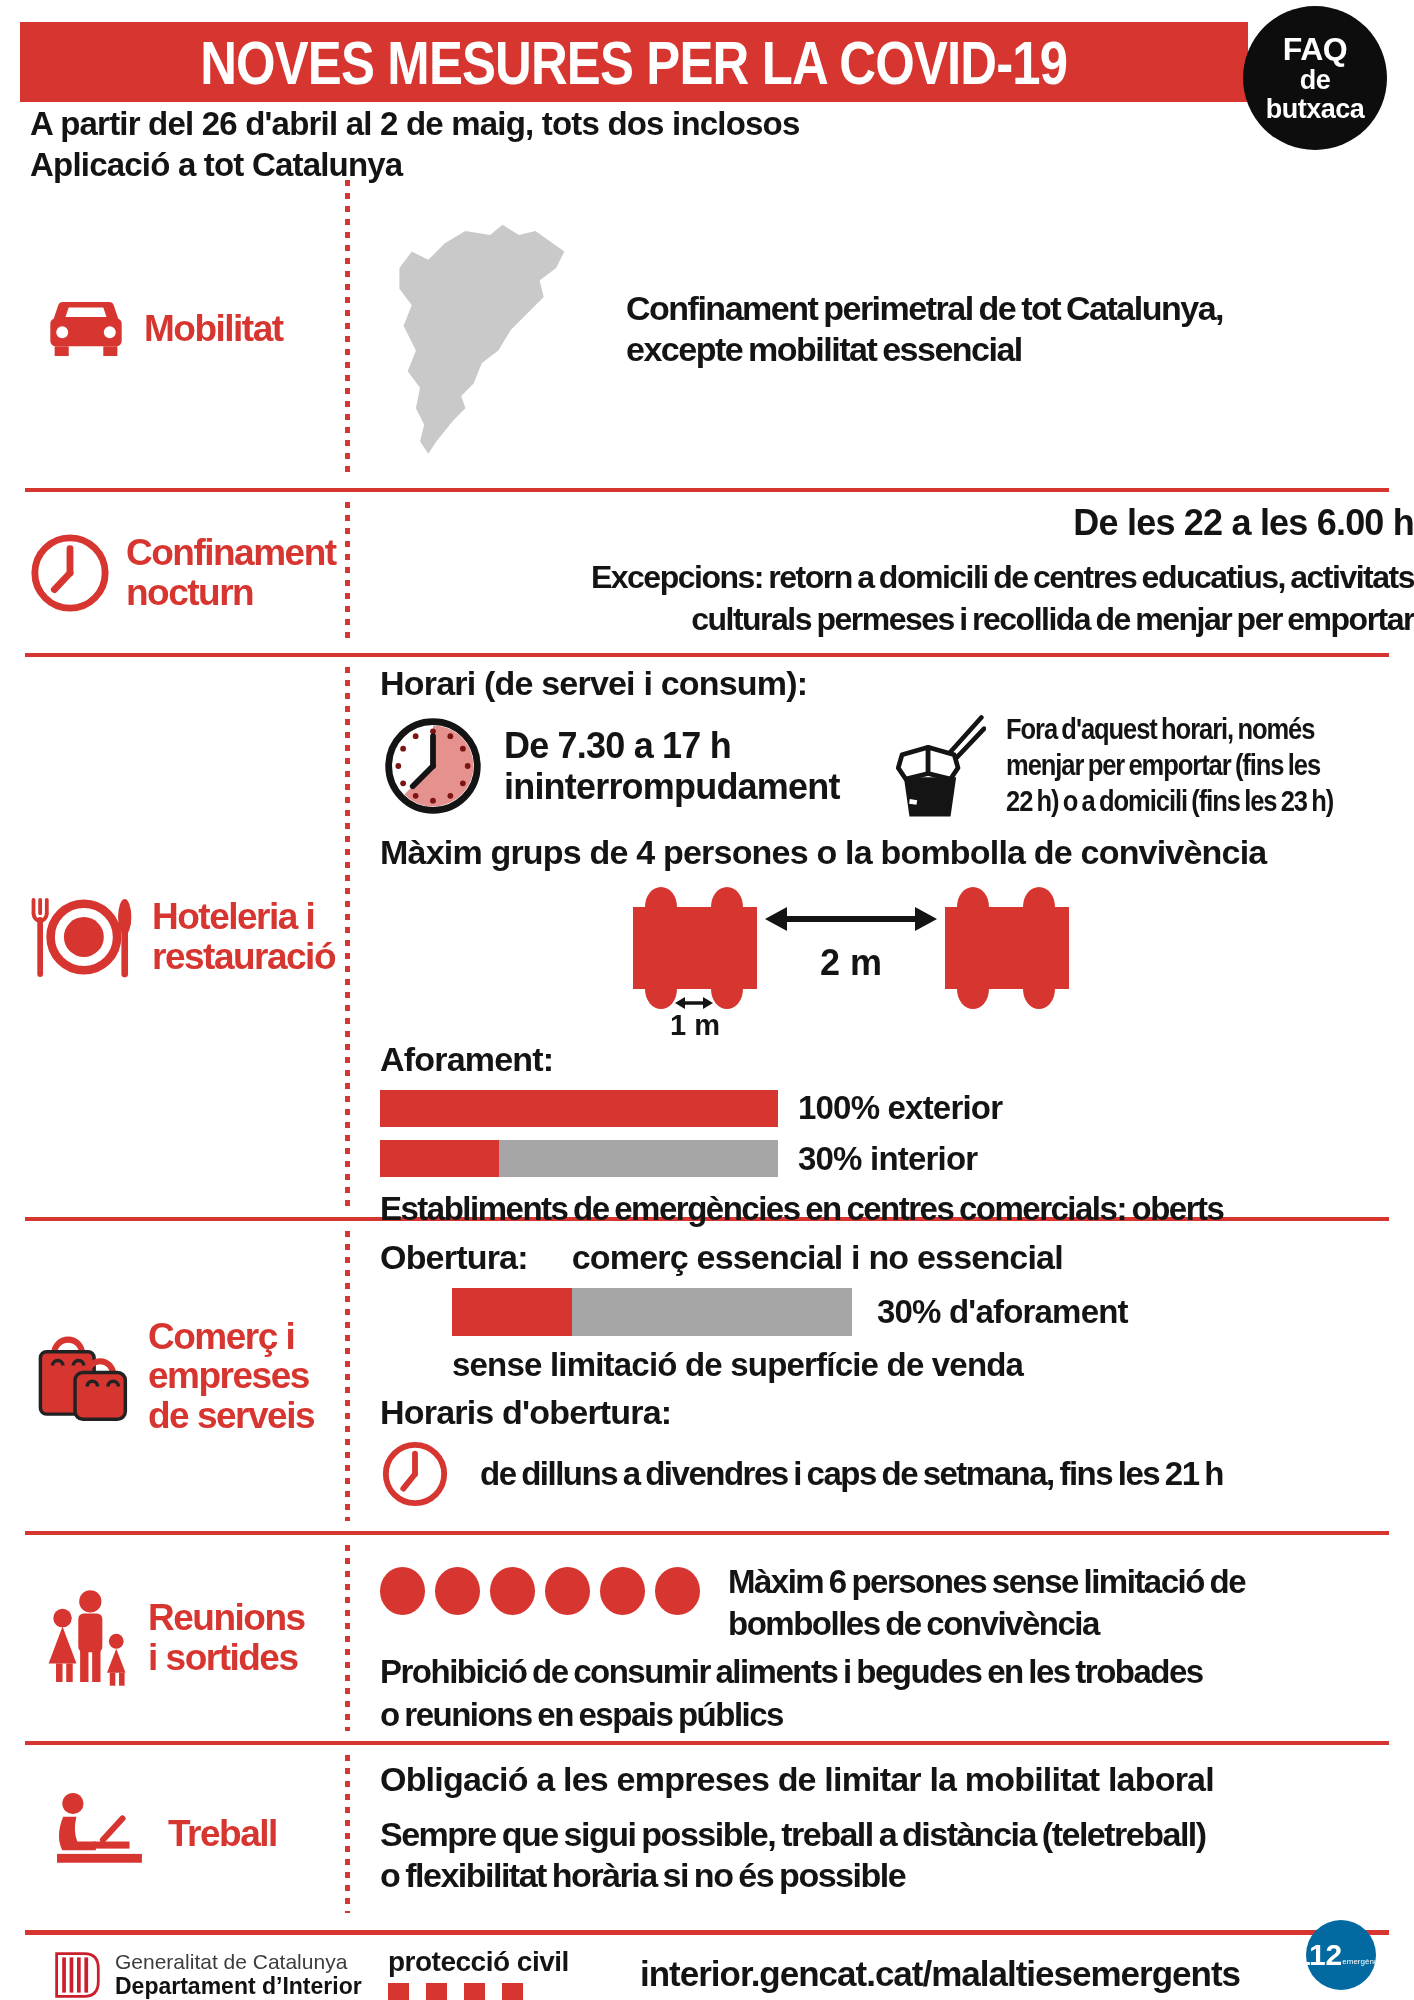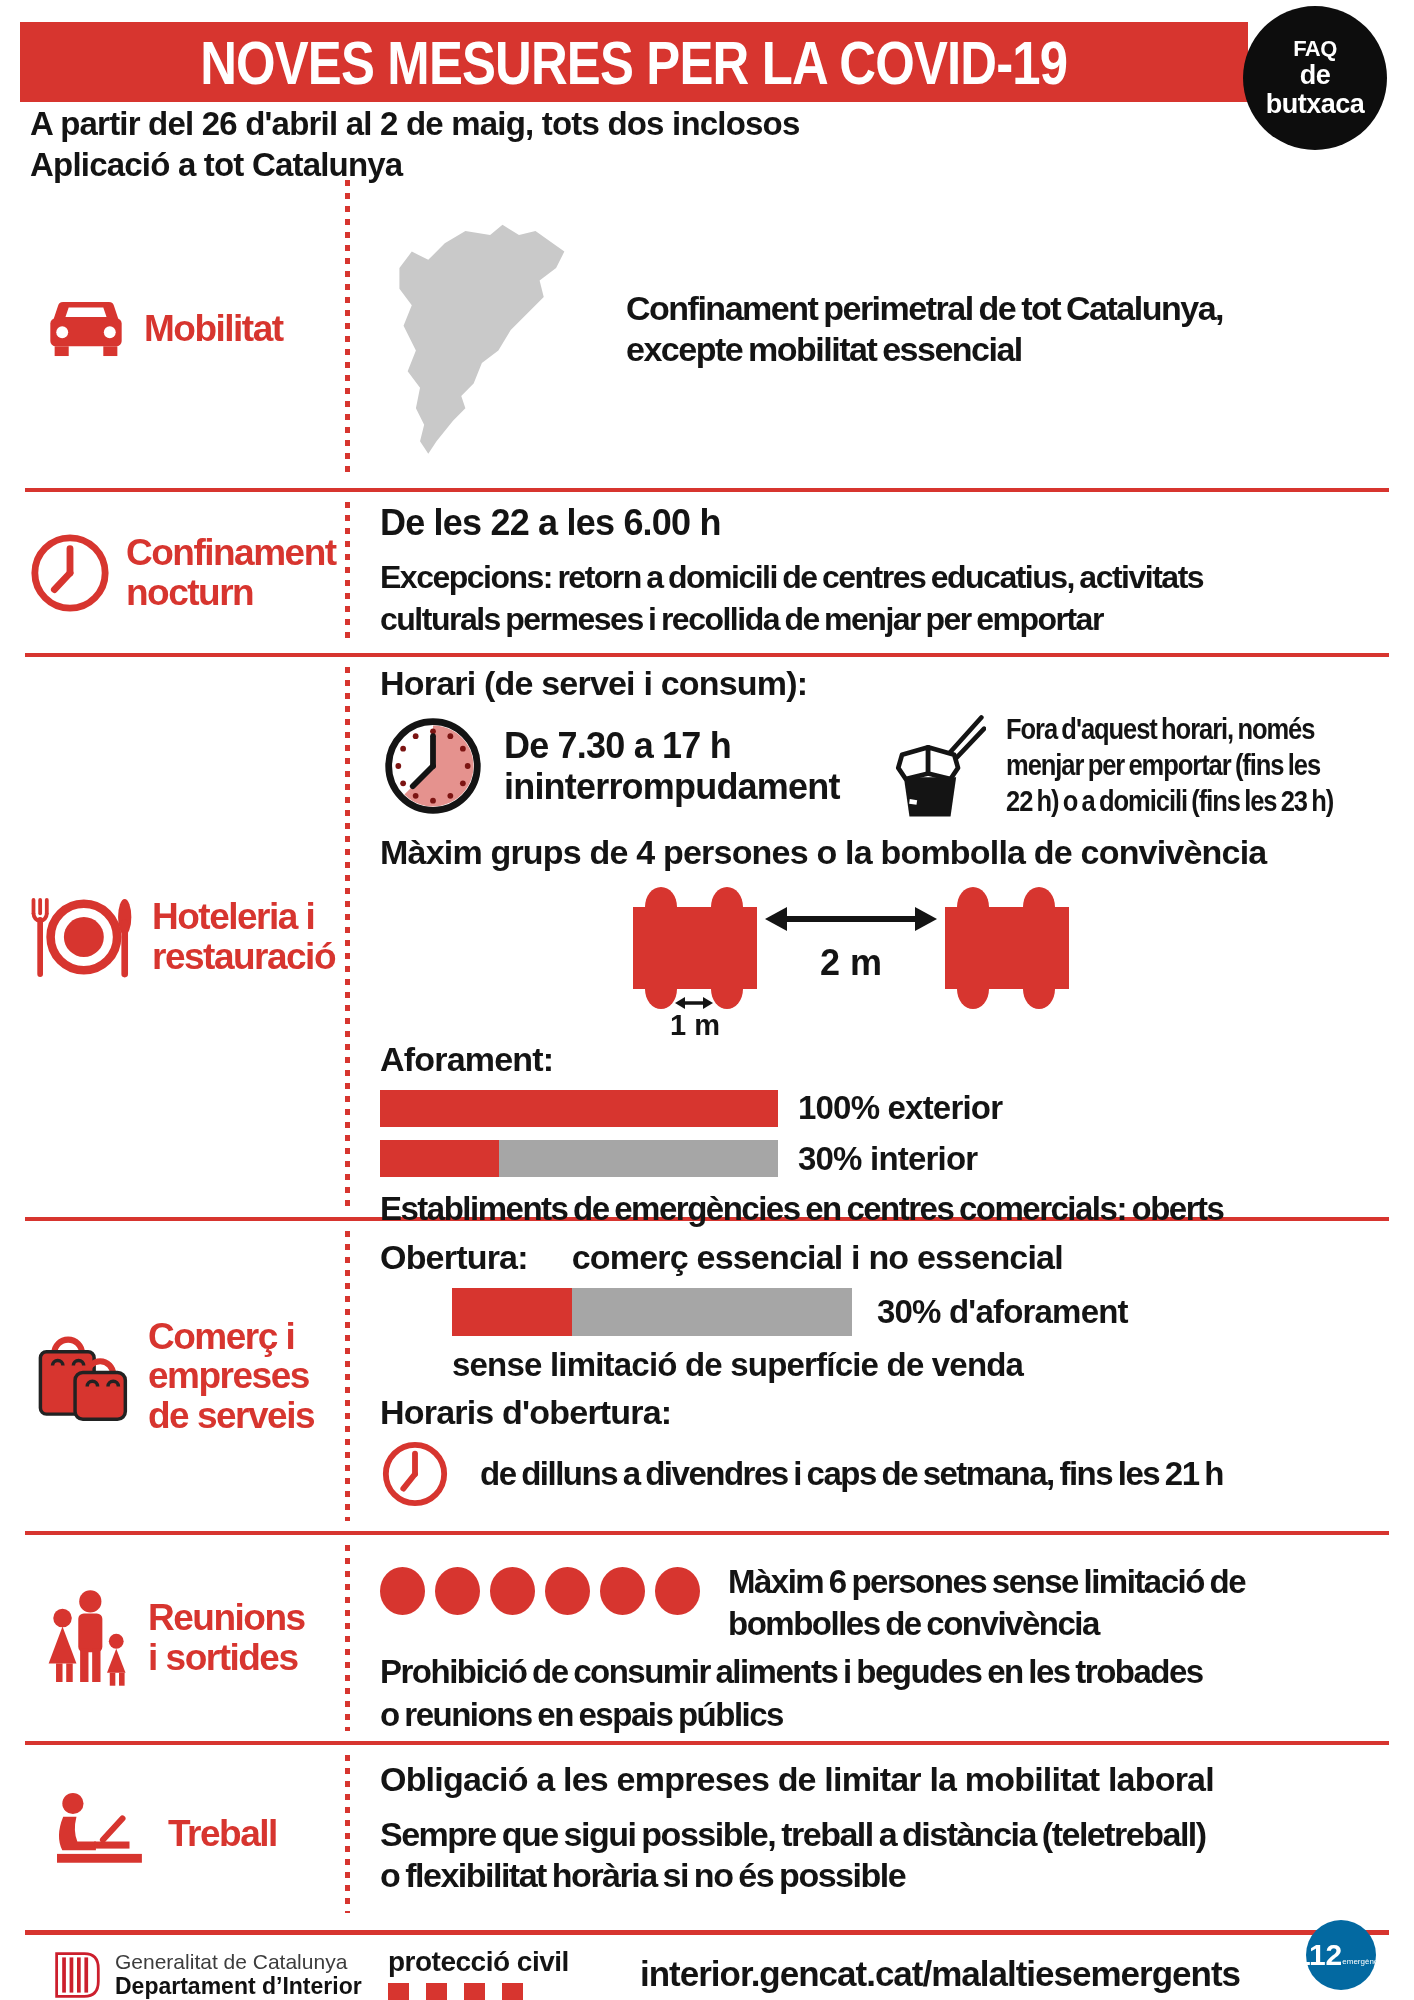--- a/index.html
+++ b/index.html
@@ -8,21 +8,21 @@
   
   .header{position:relative;height:170px;}
   .banner{position:absolute;left:20px;top:22px;width:1228px;height:80px;background:#d7352f;
           display:flex;align-items:center;justify-content:center;}
   .banner span{color:#ffffff;font-weight:bold;font-size:62px;letter-spacing:-1px;white-space:nowrap;
           transform:scaleX(0.82);transform-origin:center;}
   .faq{position:absolute;left:1243px;top:6px;width:144px;height:144px;border-radius:50%;background:#0d0d0d;
           color:#ffffff;font-weight:bold;display:flex;flex-direction:column;align-items:center;justify-content:center;
           line-height:1.08;text-align:center;}
   .faq div{font-size:27px;letter-spacing:-0.5px;}
-  .faq div:first-child{font-size:22px;}
+  .faq div:first-child{font-size:32px;}
   .subtitle{position:absolute;left:30px;top:104px;font-weight:bold;font-size:33px;letter-spacing:-0.8px;line-height:1.23;}
   
   .section{display:flex;align-items:stretch;}
   .left{width:345px;flex:none;display:flex;align-items:center;box-sizing:border-box;}
   .dotline{width:5px;flex:none;margin:10px 0;
            background:repeating-linear-gradient(to bottom,#d7352f 0 6px,transparent 6px 13px);}
   .right{flex:1;min-width:0;box-sizing:border-box;padding-left:30px;}
   .divider{height:4px;background:#d7352f;margin:0 25px;}
   .red-label{color:#d7352f;font-weight:bold;font-size:37px;line-height:1.07;letter-spacing:-1.5px;}
   .t{font-weight:bold;color:#141414;letter-spacing:-0.8px;}
@@ -117,21 +117,21 @@
         <circle cx="43" cy="43" r="36" fill="none" stroke="#d7352f" stroke-width="7"></circle>
         <line x1="43" y1="43" x2="43" y2="18" stroke="#d7352f" stroke-width="7" stroke-linecap="round"></line>
         <line x1="43" y1="43" x2="27" y2="60" stroke="#d7352f" stroke-width="7" stroke-linecap="round"></line>
       </svg>
       <div class="red-label" style="margin-left:14px;">
           <div>Confinament</div>
           <div>nocturn</div>
         </div>
     </div>
     <div class="dotline"></div>
-    <div class="right" style="padding-top:10px;">
+    <div class="right" style="padding-top:10px;text-align:right;">
       <div class="t s36">De les 22 a les 6.00 h</div>
       <div class="t s32 tight mt14">
           <div>Excepcions: retorn a domicili de centres educatius, activitats</div>
           <div>culturals permeses i recollida de menjar per emportar</div>
         </div>
     </div>
   </div>
   <div class="divider"></div>
 
   <div class="section s3">

